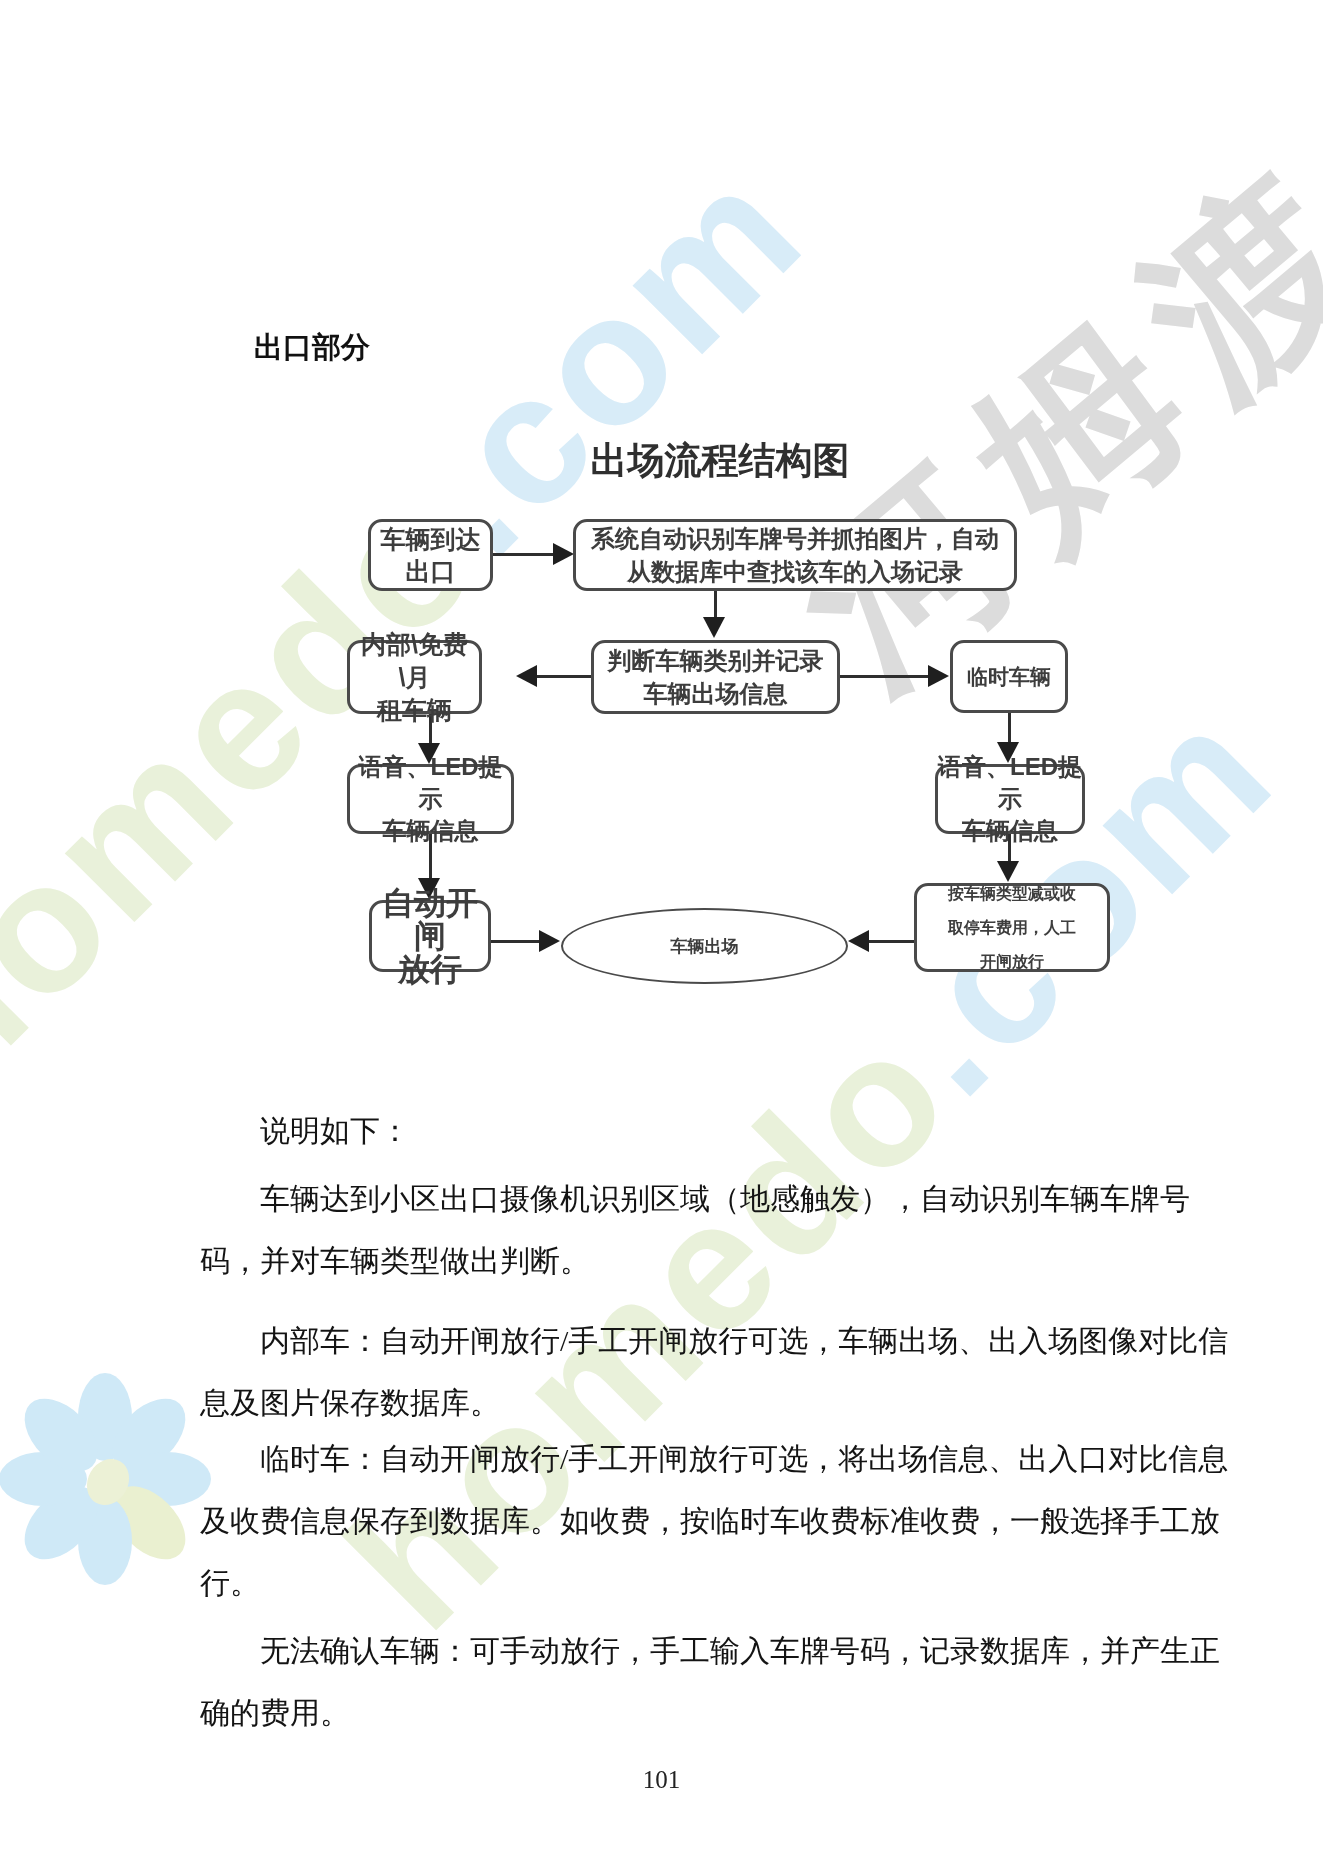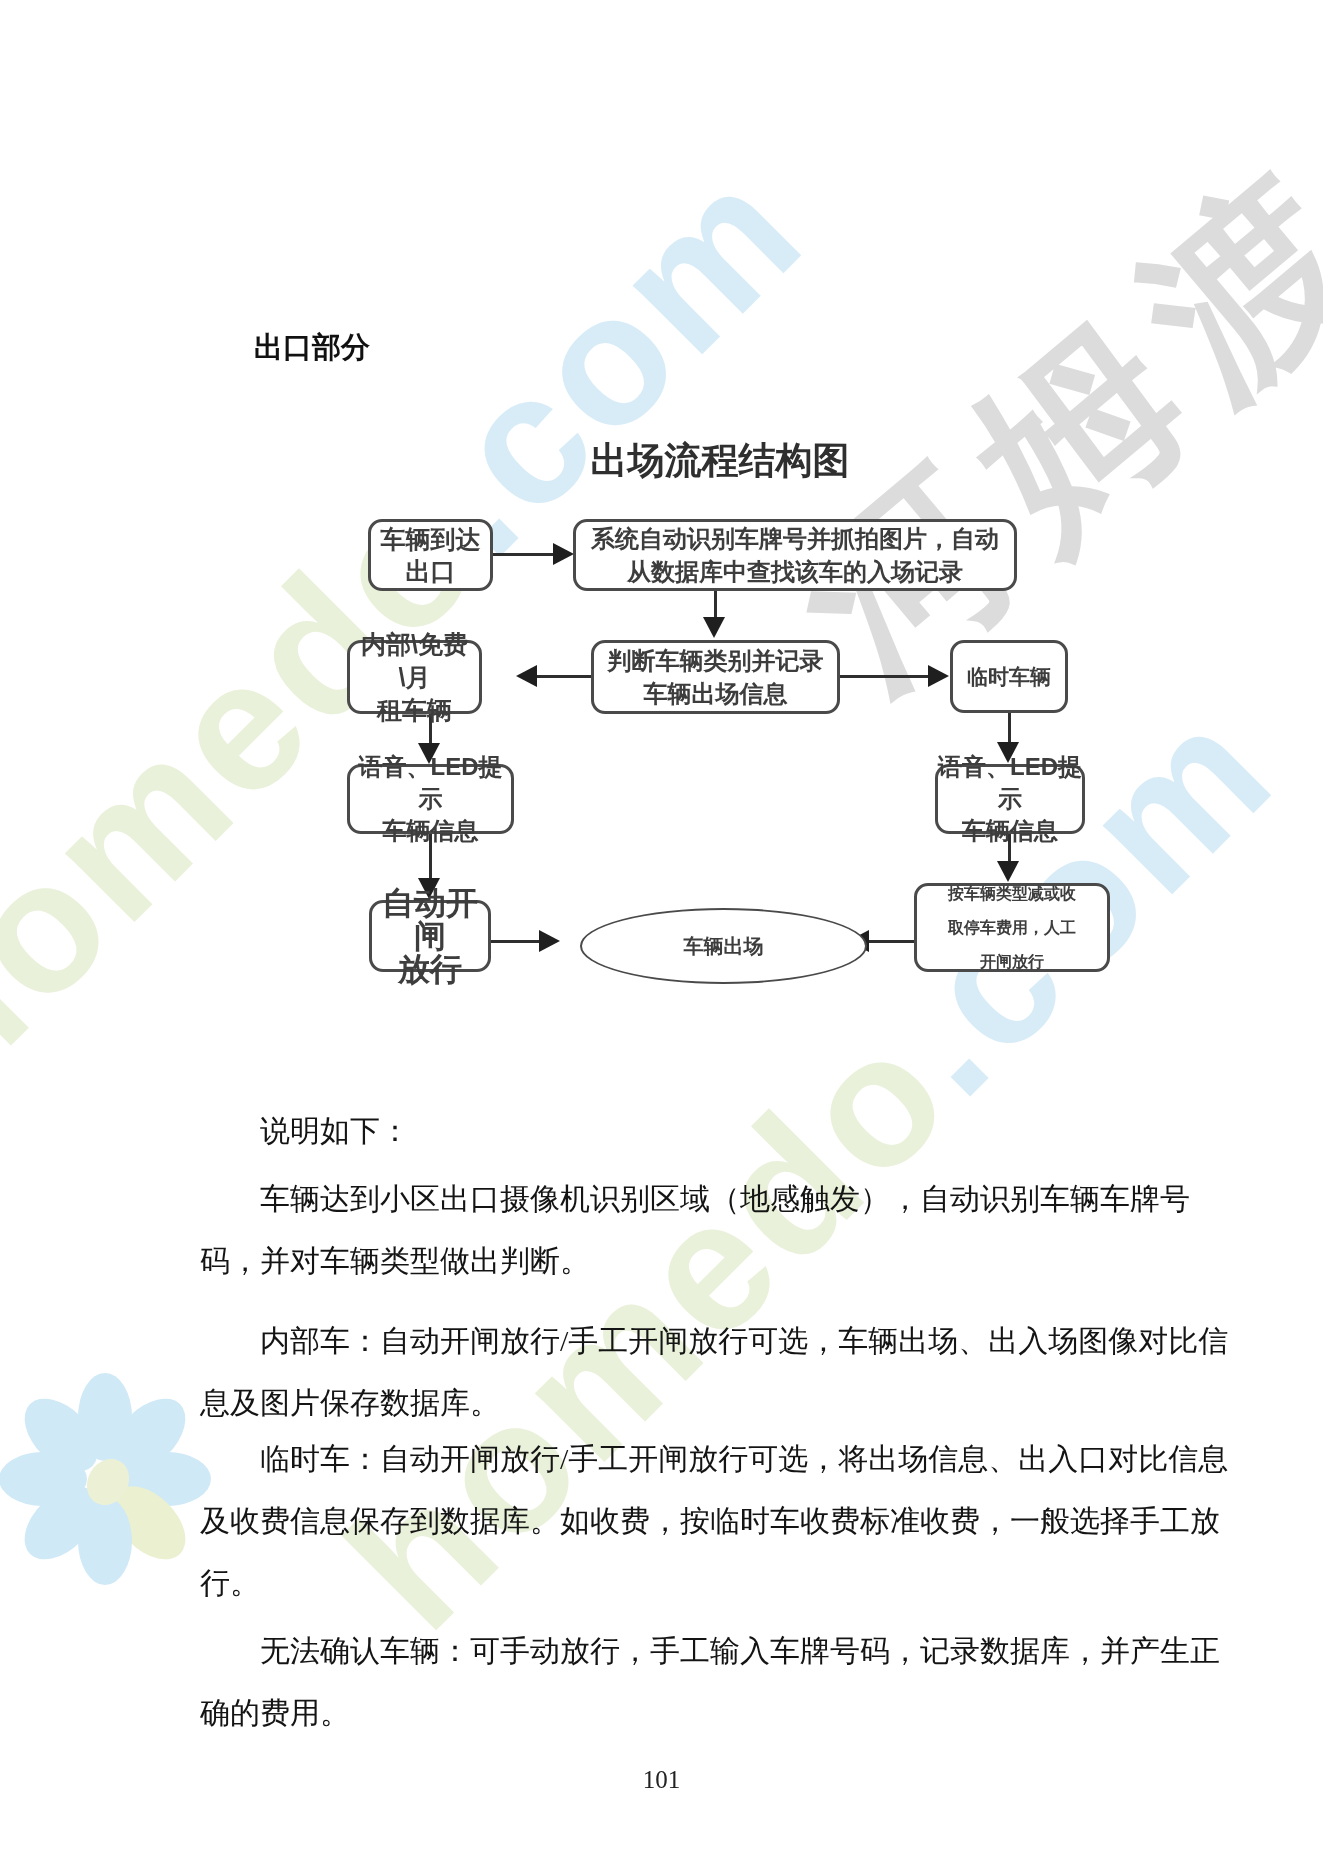--- a/index.html
+++ b/index.html
@@ -75,21 +75,21 @@
 租车辆</div>
 <div class="node" style="left:591px;top:640px;width:249px;height:74px;font-size:24px;line-height:33px;">判断车辆类别并记录
 车辆出场信息</div>
 <div class="node" style="left:950px;top:640px;width:118px;height:73px;font-size:21px;">临时车辆</div>
 <div class="node" style="left:347px;top:764px;width:167px;height:70px;font-size:24px;line-height:32px;">语音、LED提示
 车辆信息</div>
 <div class="node" style="left:935px;top:764px;width:150px;height:70px;font-size:24px;line-height:32px;">语音、LED提示
 车辆信息</div>
 <div class="node" style="left:369px;top:900px;width:122px;height:72px;font-size:32px;line-height:33px;">自动开闸
 放行</div>
-<div class="node ellipse" style="left:580px;top:908px;width:287px;height:76px;font-size:20px;">车辆出场</div>
+<div class="node ellipse" style="left:561px;top:908px;width:287px;height:76px;font-size:17px;">车辆出场</div>
 <div class="node" style="left:914px;top:883px;width:196px;height:89px;font-size:16px;line-height:34px;font-family:Liberation Serif, serif;">按车辆类型减或收
 取停车费用，人工
 开闸放行</div>
 
 <div class="hline" style="left:493px;top:553px;width:64px;"></div>
 <div class="arr arr-right" style="left:553px;top:543px;"></div>
 
 <div class="vline" style="left:714px;top:591px;height:28px;"></div>
 <div class="arr arr-down" style="left:703px;top:617px;"></div>
 

